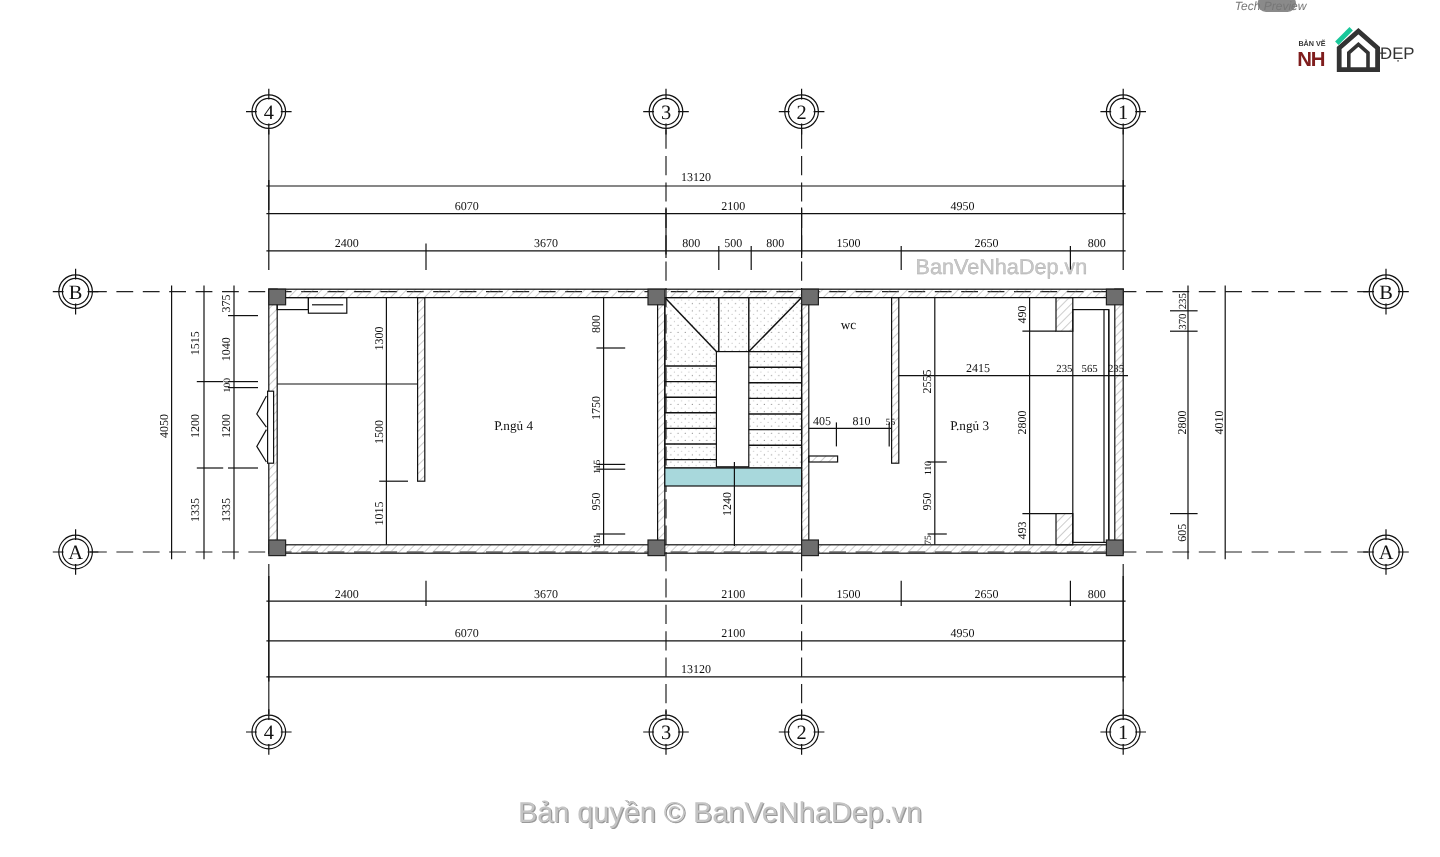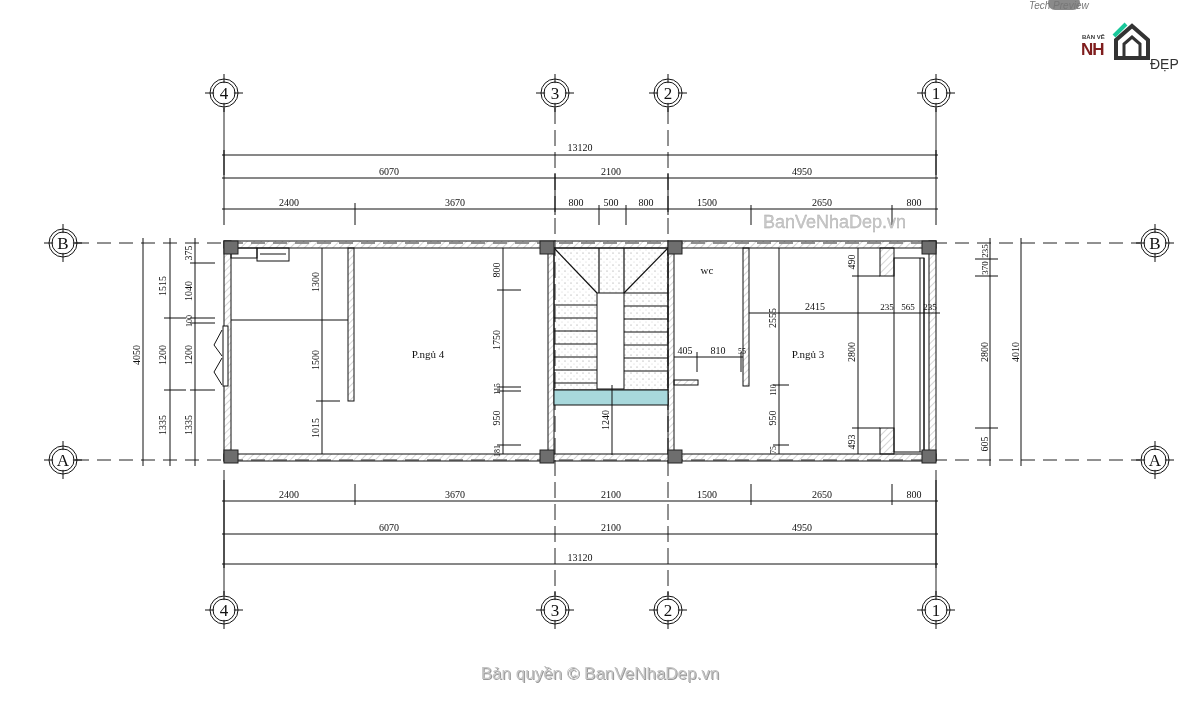--- a/index.html
+++ b/index.html
@@ -2,26 +2,26 @@
 <html><head>
 <meta charset="utf-8">
 <style>
   html,body{margin:0;padding:0;background:#fff;}
   body{width:1200px;height:714px;position:relative;overflow:hidden;font-family:"Liberation Serif",serif;}
   #plan{position:absolute;left:0;top:0;width:1200px;height:714px;}
   .dim{font-family:"Liberation Serif",serif;font-size:10px;fill:#111;}
   .grid-lbl{font-family:"Liberation Serif",serif;font-size:17px;fill:#111;}
   .room{font-family:"Liberation Serif",serif;font-size:11px;fill:#111;}
   .wm{font-family:"Liberation Sans",sans-serif;font-size:18px;fill:#c8c8c8;stroke:#aaa;stroke-width:0.3;}
-  .copy{position:absolute;left:0;width:1200px;top:664px;text-align:center;font-family:"Liberation Sans",sans-serif;font-size:17px;color:#c4c4c4;text-shadow:1px 1px 0 #999;}
+  .copy{position:absolute;left:0;width:1200px;top:664px;text-align:center;font-family:"Liberation Sans",sans-serif;font-size:24px;color:#c4c4c4;text-shadow:1px 1px 0 #999;}
   .tech{position:absolute;left:1029px;top:0px;font-family:"Liberation Sans",sans-serif;font-style:italic;font-size:10px;color:#777;}
   .toggle{position:absolute;left:1048px;top:-4px;width:32px;height:14px;border-radius:7px;background:#8a8a8a;}
   .logo-small{position:absolute;left:1082px;top:34px;font-family:"Liberation Sans",sans-serif;font-size:6px;font-weight:bold;color:#333;}
   .logo-nh{position:absolute;left:1081px;top:40px;font-family:"Liberation Sans",sans-serif;font-size:17px;font-weight:bold;color:#7f1d1d;letter-spacing:-1px;}
-  .logo-dep{position:absolute;left:1150px;top:56px;font-family:"Liberation Sans",sans-serif;font-size:14px;color:#333;}
+  .logo-dep{position:absolute;left:1150px;top:36px;font-family:"Liberation Sans",sans-serif;font-size:14px;color:#333;}
 </style>
 </head>
 <body>
 
 <div class="toggle"></div>
 <div class="tech">Tech Preview</div>
 <div>
   <span class="logo-small">BẢN VẼ</span>
   <span class="logo-nh">NH</span>
   <svg style="position:absolute;left:1112px;top:22px;" width="40" height="40">

